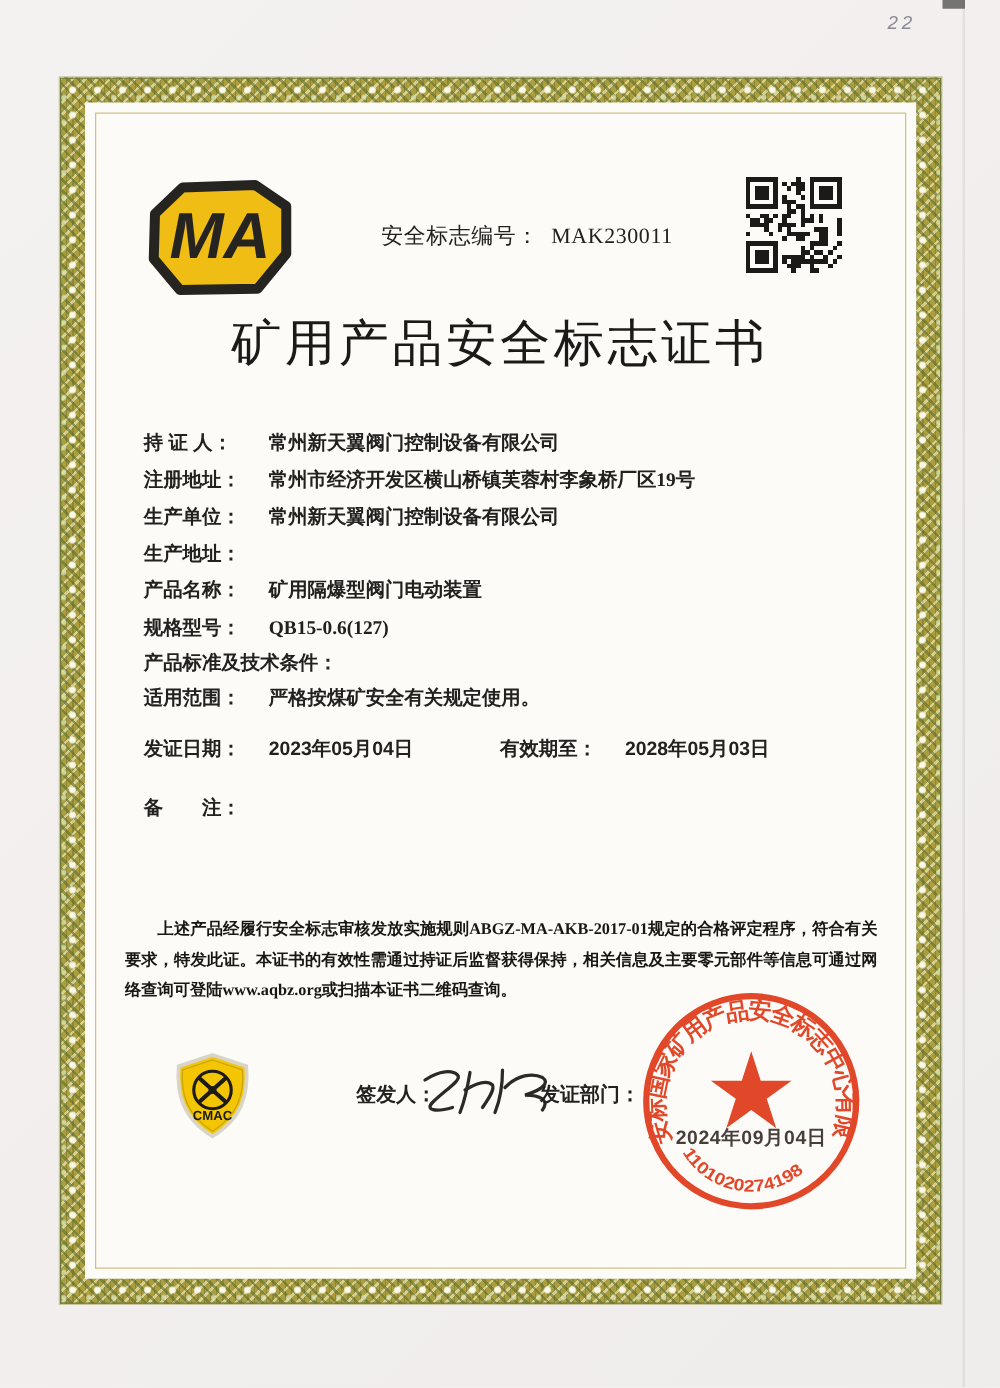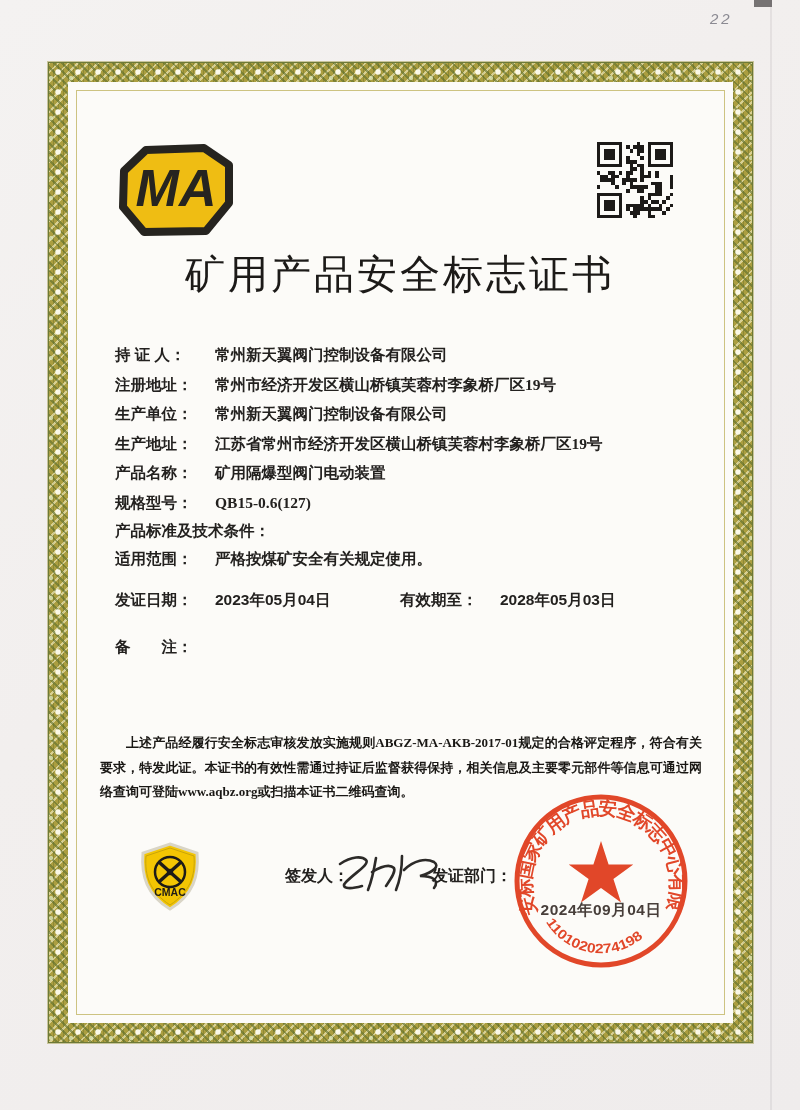--- a/index.html
+++ b/index.html
@@ -94,20 +94,23 @@
     </div>
   </div>
 
   <div class="content">
 
     <svg class="ma-logo" width="120" height="98" viewBox="0 0 120 98">
       <polygon points="8,30 30,9 88,7 113,24 113,62 90,90 28,91 7,66" fill="#efbd13" stroke="#262420" stroke-width="8" stroke-linejoin="round"></polygon>
       <text x="60" y="65" text-anchor="middle" font-family="Liberation Sans, sans-serif" font-size="52" font-weight="bold" font-style="italic" fill="#262420">MA</text>
     </svg>
 
+    <div class="code-line">
+      <span>安全标志编号：</span><span class="num">MAK230011</span>
+    </div>
 
     <svg class="qr" id="qr-svg" viewBox="-1 -1 23 23" shape-rendering="crispEdges">
       <rect x="-1" y="-1" width="23" height="23" fill="#fcfbf8"></rect>
     <rect x="0" y="0" width="1" height="1" fill="#1c1a18"></rect>
         <rect x="1" y="0" width="1" height="1" fill="#1c1a18"></rect>
         <rect x="2" y="0" width="1" height="1" fill="#1c1a18"></rect>
         <rect x="3" y="0" width="1" height="1" fill="#1c1a18"></rect>
         <rect x="4" y="0" width="1" height="1" fill="#1c1a18"></rect>
         <rect x="5" y="0" width="1" height="1" fill="#1c1a18"></rect>
         <rect x="6" y="0" width="1" height="1" fill="#1c1a18"></rect>
@@ -325,21 +328,20 @@
       <div class="row">
         <span class="lbl">注册地址：</span>
         <span class="val">常州市经济开发区横山桥镇芙蓉村李象桥厂区19号</span>
       </div>
       <div class="row">
         <span class="lbl">生产单位：</span>
         <span class="val">常州新天翼阀门控制设备有限公司</span>
       </div>
       <div class="row">
         <span class="lbl">生产地址：</span>
-        <span class="val">江苏省常州市经济开发区横山桥镇芙蓉村李象桥厂区19号</span>
       </div>
       <div class="row">
         <span class="lbl">产品名称：</span>
         <span class="val">矿用隔爆型阀门电动装置</span>
       </div>
       <div class="row">
         <span class="lbl">规格型号：</span>
         <span class="val">QB15-0.6(127)</span>
       </div>
       <div class="row row-std">

